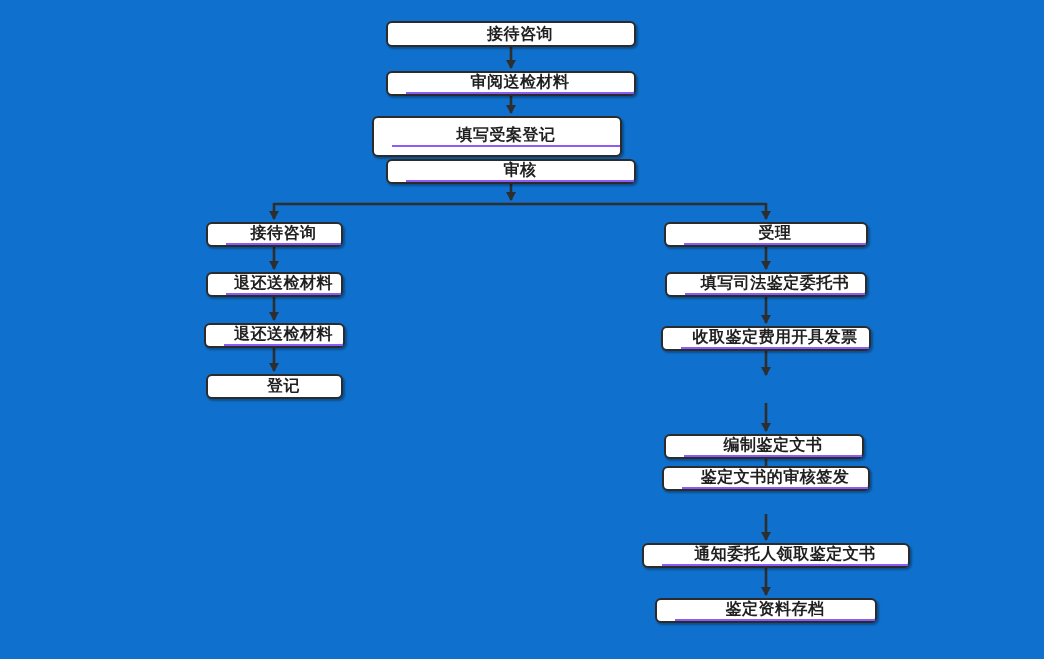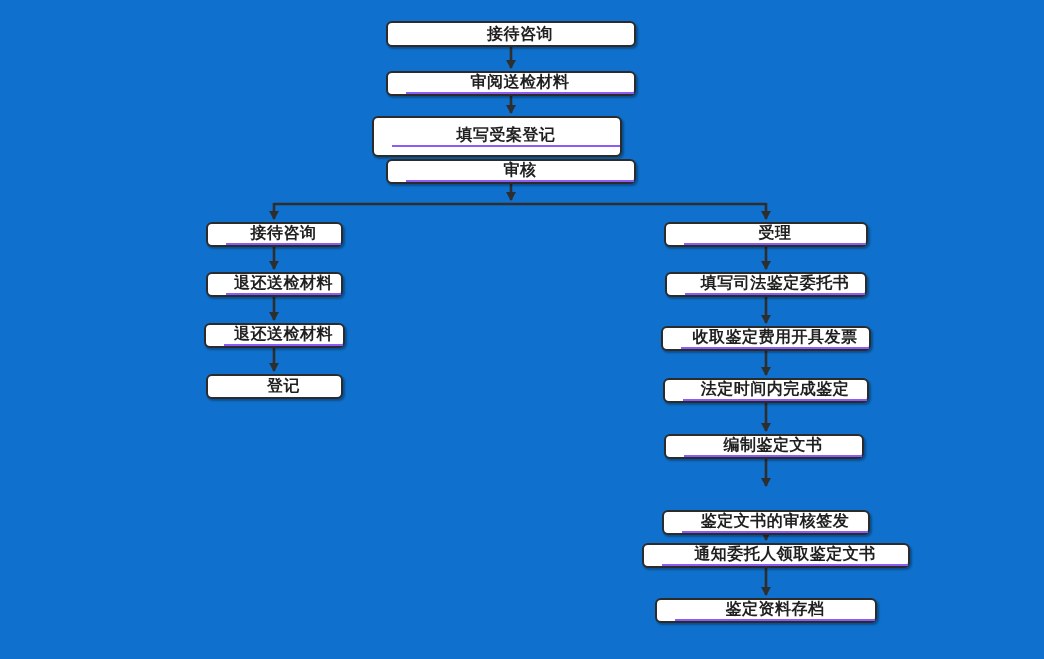--- a/index.html
+++ b/index.html
@@ -99,27 +99,24 @@
 
   <div class="node" style="left:664px;top:222px;width:204px">
     <span class="lbl">受理</span>
   </div>
   <div class="node" style="left:665px;top:272px;width:202px">
     <span class="lbl">填写司法鉴定委托书</span>
   </div>
   <div class="node" style="left:661px;top:326px;width:210px">
     <span class="lbl">收取鉴定费用开具发票</span>
   </div>
-  <div class="node" style="left:663px;top:378px;width:206px">
-    <span class="lbl">法定时间内完成鉴定</span>
-  </div>
   <div class="node" style="left:664px;top:434px;width:200px">
     <span class="lbl">编制鉴定文书</span>
   </div>
-  <div class="node" style="left:662px;top:510px;width:208px">
+  <div class="node" style="left:662px;top:466px;width:208px">
     <span class="lbl">鉴定文书的审核签发</span>
   </div>
   <div class="node" style="left:642px;top:543px;width:268px">
     <span class="lbl">通知委托人领取鉴定文书</span>
   </div>
   <div class="node" style="left:655px;top:598px;width:222px">
     <span class="lbl">鉴定资料存档</span>
   </div>
 
 </div>

